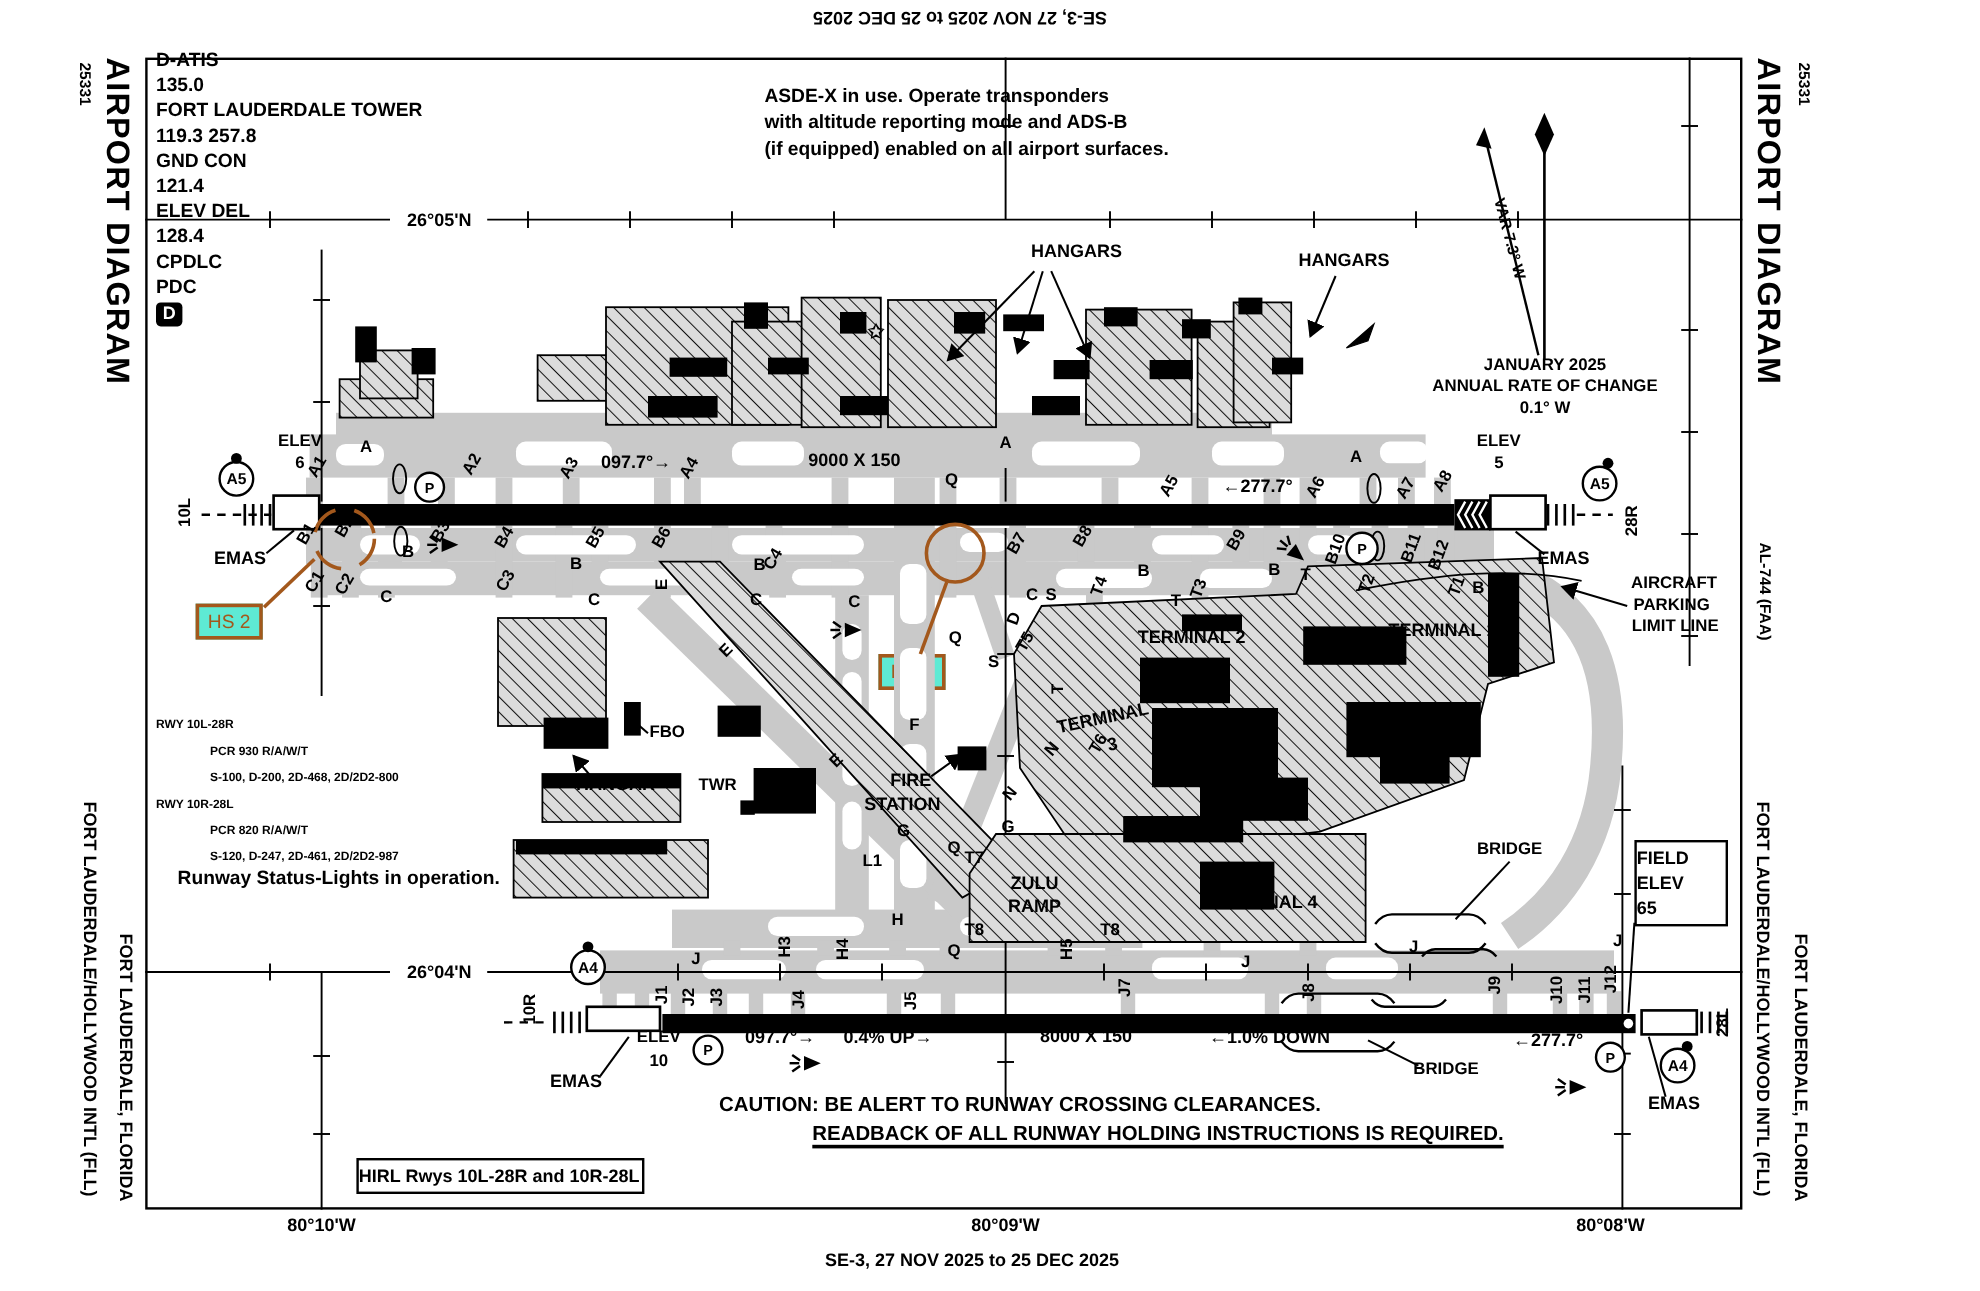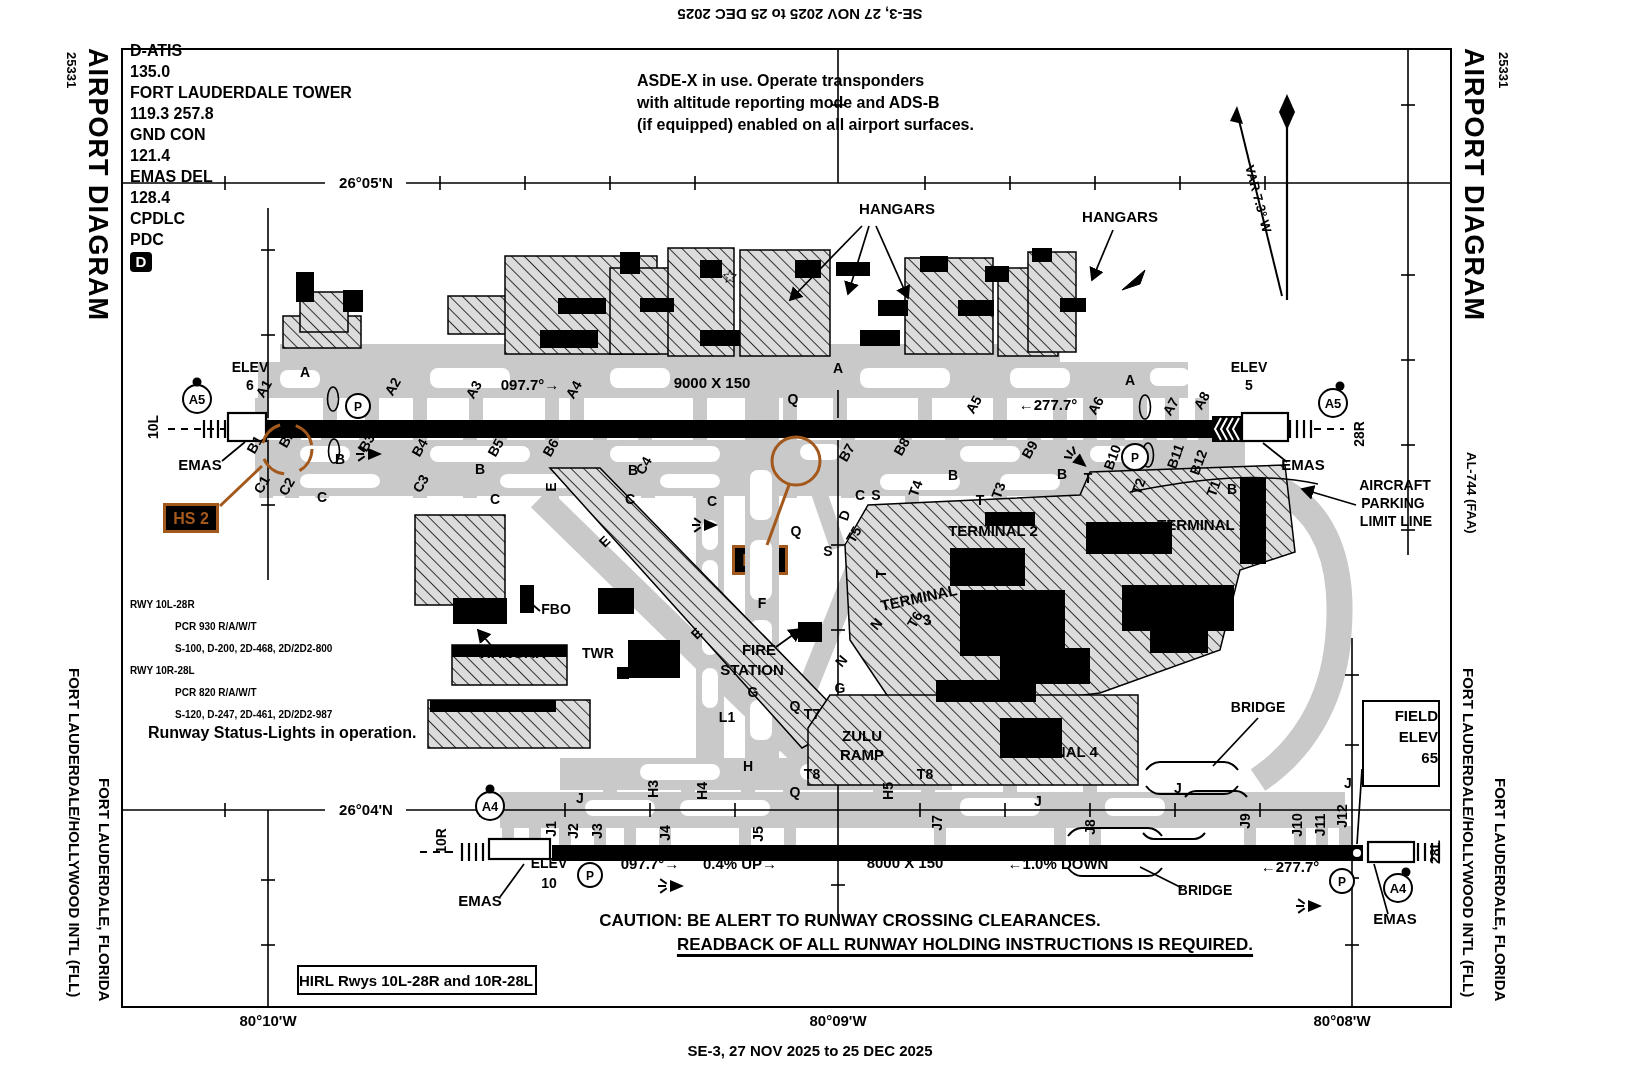--- a/index.html
+++ b/index.html
@@ -14,24 +14,24 @@
   #asdex{position:absolute;left:637px;top:70px;font-size:16px;font-weight:bold;line-height:22px;white-space:pre-line;}
   #jan-block{position:absolute;left:1160px;top:294px;width:255px;text-align:center;font-size:14px;font-weight:bold;line-height:18px;}
   #rwydata{position:absolute;left:130px;top:594px;font-size:10px;font-weight:bold;line-height:22px;white-space:nowrap;}
   #rwydata .ind{padding-left:45px;}
   #rwsl{position:absolute;left:148px;top:724px;font-size:16px;font-weight:bold;}
   #caution1{position:absolute;left:450px;top:911px;width:800px;text-align:center;font-size:17px;font-weight:bold;}
   #caution2{position:absolute;left:565px;top:935px;width:800px;text-align:center;font-size:17px;font-weight:bold;
             text-decoration:underline;text-decoration-thickness:2.5px;text-underline-offset:4px;}
   #hirl{position:absolute;left:297px;top:965px;width:240px;height:30px;border:2px solid #000;box-sizing:border-box;
         text-align:left;font-size:15px;font-weight:bold;line-height:27px;background:#fff;}
-  #fieldelev{position:absolute;left:1362px;top:700px;width:78px;height:87px;border:2px solid #000;box-sizing:border-box;
-        background:#fff;text-align:right;font-size:15px;font-weight:bold;line-height:21px;padding-top:3px;}
-  .hsbox{position:absolute;border:3px solid #a3581c;background:#000000;color:#a3581c;text-align:center;
-        font-size:16px;font-weight:bold;width:56px;height:30px;line-height:26px;box-sizing:border-box;}
+  #fieldelev{position:absolute;left:1362px;top:700px;width:78px;height:72px;border:2px solid #000;box-sizing:border-box;
+        background:#fff;text-align:left;font-size:15px;font-weight:bold;line-height:21px;padding-top:3px;}
+  .hsbox{position:absolute;border:3px solid #a3581c;background:#5eead4;color:#a3581c;text-align:center;
+        font-size:16px;font-weight:normal;width:56px;height:30px;line-height:26px;box-sizing:border-box;}
   #svg-map{position:absolute;left:0;top:0;}
   svg text{font-family:"Liberation Sans",sans-serif;font-weight:bold;fill:#000;}
 </style>
 </head>
 <body>
 
 <div id="page">
 
   <div id="frame"></div>
 
@@ -50,32 +50,37 @@
   <div class="vtext" style="left:1492px;top:778px;font-size:15px;">FORT LAUDERDALE, FLORIDA</div>
 
   <div id="comms">
     <div>
         <div>D-ATIS</div>
         <div>135.0</div>
         <div>FORT LAUDERDALE TOWER</div>
         <div>119.3  257.8</div>
         <div>GND CON</div>
         <div>121.4</div>
-        <div>EMAS DEL</div>
+        <div>ELEV DEL</div>
         <div>128.4</div>
         <div>CPDLC</div>
         <div>PDC</div>
       </div>
     <div id="atis-icon">D</div>
   </div>
 
   <div id="asdex">ASDE-X in use. Operate transponders
 with altitude reporting mode and ADS-B
 (if equipped) enabled on all airport surfaces.</div>
 
+  <div id="jan-block">
+    <div>JANUARY 2025</div>
+    <div>ANNUAL RATE OF CHANGE</div>
+    <div>0.1° W</div>
+  </div>
 
   <div id="rwydata">
     <div>RWY 10L-28R</div>
     <div class="ind">PCR 930 R/A/W/T</div>
     <div class="ind">S-100, D-200, 2D-468, 2D/2D2-800</div>
     <div>RWY 10R-28L</div>
     <div class="ind">PCR 820 R/A/W/T</div>
     <div class="ind">S-120, D-247, 2D-461, 2D/2D2-987</div>
   </div>
   <div id="rwsl">Runway Status-Lights in operation.</div>

